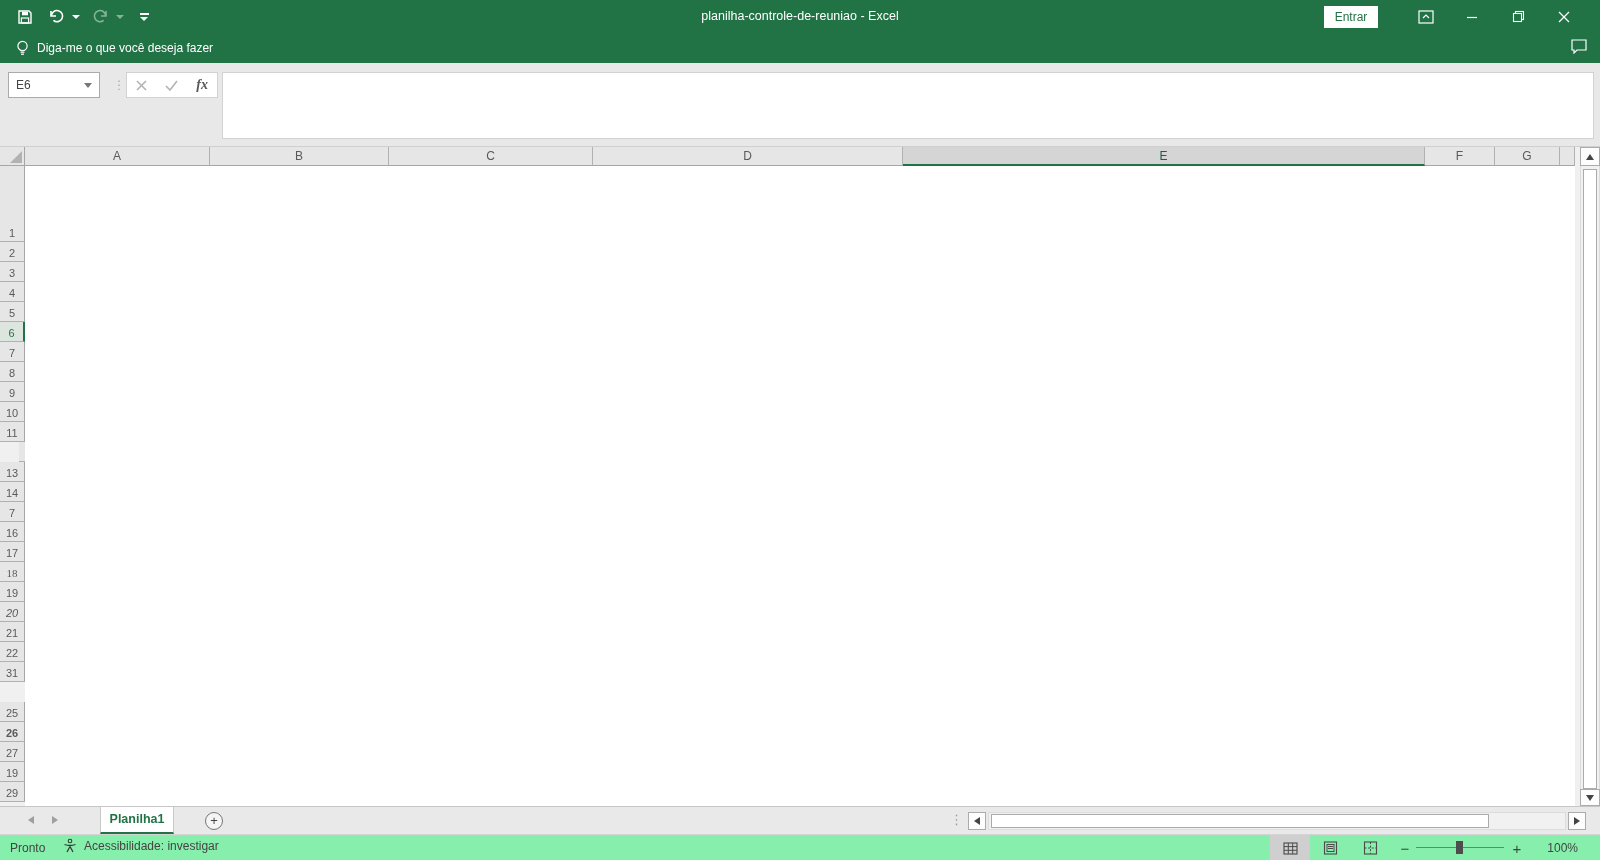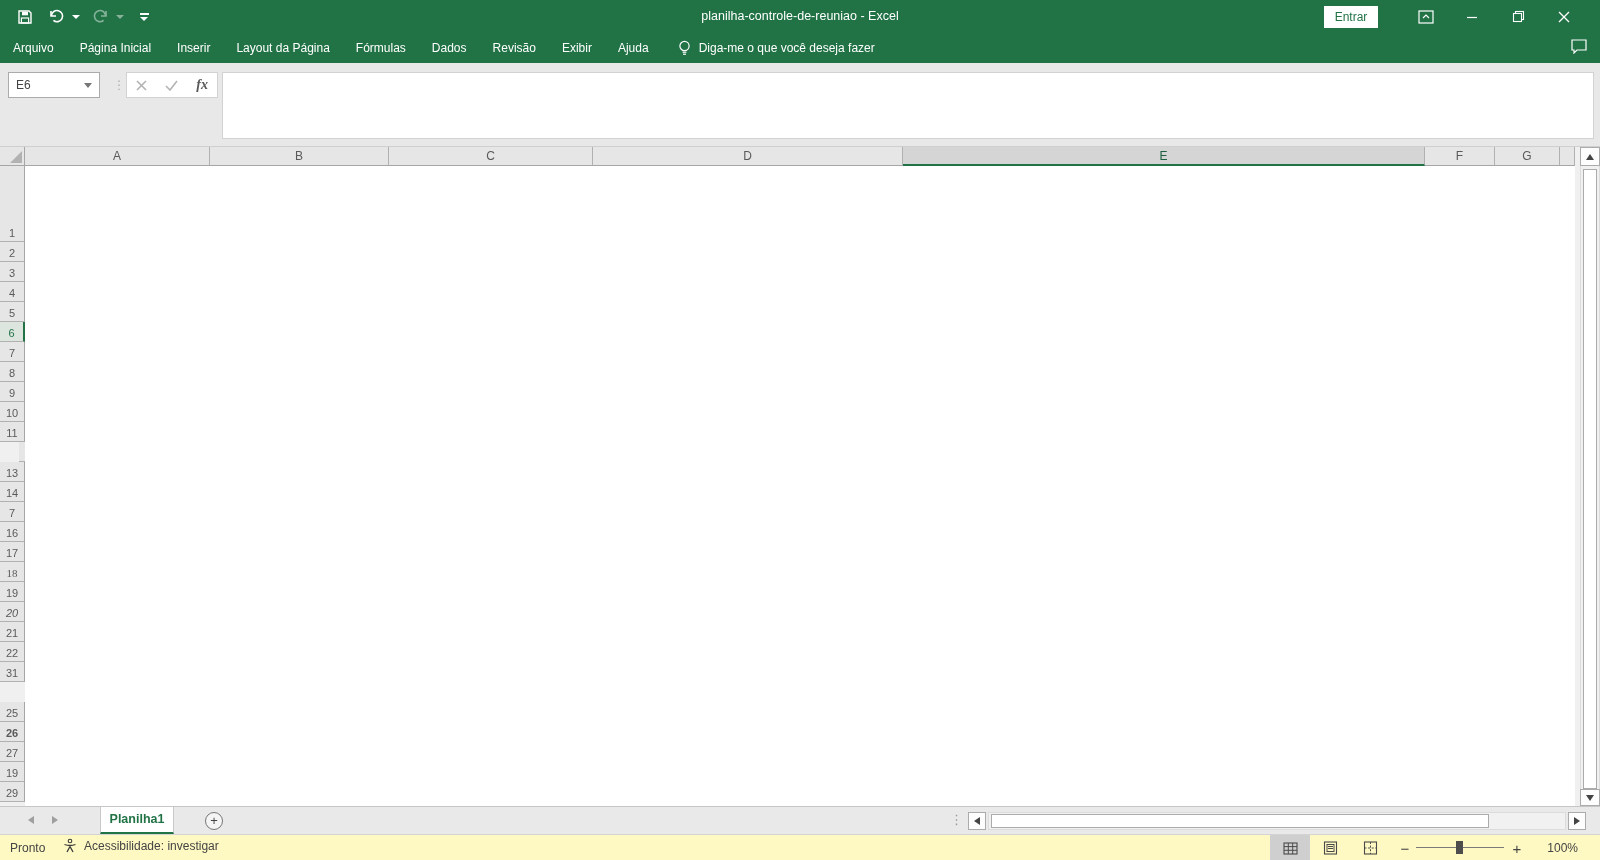--- a/index.html
+++ b/index.html
@@ -92,21 +92,21 @@
   .sheettab { position:absolute; left:100px; top:0; width:74px; height:27px; background:#fff;
               border-left:1px solid #c9c9c9; border-right:1px solid #c9c9c9; border-bottom:2px solid #217346;
               color:#217346; font-weight:bold; font-size:12.5px; text-align:center; line-height:25px; cursor:pointer; }
   .addsheet { position:absolute; left:205px; top:5px; width:18px; height:18px; border:1px solid #767676;
               border-radius:50%; color:#444; font-size:13px; line-height:16px; text-align:center; cursor:pointer; background:#f5f5f5; }
   .tdots { position:absolute; left:950px; top:5px; color:#9a9a9a; font-size:13px; }
   .hscroll-track { position:absolute; left:988px; top:5px; width:578px; height:18px; background:#f1f1f1; border:1px solid #dcdcdc; }
   .hthumb { position:absolute; left:2px; top:1px; width:498px; height:14px; background:#fff; border:1px solid #ababab; cursor:grab; }
 
   
-  .statusbar { position:absolute; left:0; top:834px; width:1600px; height:26px; background:#fef9c3;
+  .statusbar { position:absolute; left:0; top:834px; width:1600px; height:26px; background:#86efac;
                border-top:1px solid #d4d4d4; font-size:12px; color:#444; }
   .st-ready { position:absolute; left:10px; top:6px; }
   .st-acc { position:absolute; left:62px; top:3px; display:flex; align-items:center; gap:6px; cursor:pointer; }
   .viewbtn { position:absolute; top:0; width:40px; height:26px; display:flex; align-items:center; justify-content:center; cursor:pointer; }
   .viewbtn.sel { background:#cfcfcf; }
   .zminus { position:absolute; left:1398px; top:5px; width:14px; text-align:center; font-size:15px; color:#444; cursor:pointer; }
   .ztrack { position:absolute; left:1416px; top:12px; width:88px; height:1px; background:#7a7a7a; cursor:pointer; }
   .zthumb { position:absolute; left:40px; top:-6px; width:7px; height:13px; background:#4d4d4d; cursor:grab; }
   .zplus { position:absolute; left:1510px; top:5px; width:14px; text-align:center; font-size:15px; color:#444; cursor:pointer; }
   .zpct { position:absolute; left:1532px; top:6px; width:46px; text-align:right; cursor:pointer; }
@@ -165,31 +165,20 @@
     </div>
     <div class="winctl" style="right:13px;">
       <svg width="12" height="12" viewBox="0 0 12 12">
           <line x1="1" y1="1" x2="11" y2="11" stroke="#fff" stroke-width="1.2"></line>
           <line x1="11" y1="1" x2="1" y2="11" stroke="#fff" stroke-width="1.2"></line>
         </svg>
     </div>
   </div>
 
   <div class="menubar">
-    <div id="menu-items" style="display:flex;">
-        <div class="mitem">Arquivo</div>
-        <div class="mitem">Página Inicial</div>
-        <div class="mitem">Inserir</div>
-        <div class="mitem">Layout da Página</div>
-        <div class="mitem">Fórmulas</div>
-        <div class="mitem">Dados</div>
-        <div class="mitem">Revisão</div>
-        <div class="mitem">Exibir</div>
-        <div class="mitem">Ajuda</div>
-      </div>
     <div class="tellme">
       <svg width="13" height="16" viewBox="0 0 13 16">
           <circle cx="6.5" cy="6" r="4.6" fill="none" stroke="#fff" stroke-width="1.2"></circle>
           <line x1="4.6" y1="12.2" x2="8.4" y2="12.2" stroke="#fff" stroke-width="1.2"></line>
           <line x1="5" y1="14.2" x2="8" y2="14.2" stroke="#fff" stroke-width="1.2"></line>
         </svg>
       <span>Diga-me o que você deseja fazer</span>
     </div>
     <div class="comment-ic">
       <svg width="18" height="16" viewBox="0 0 18 16">

